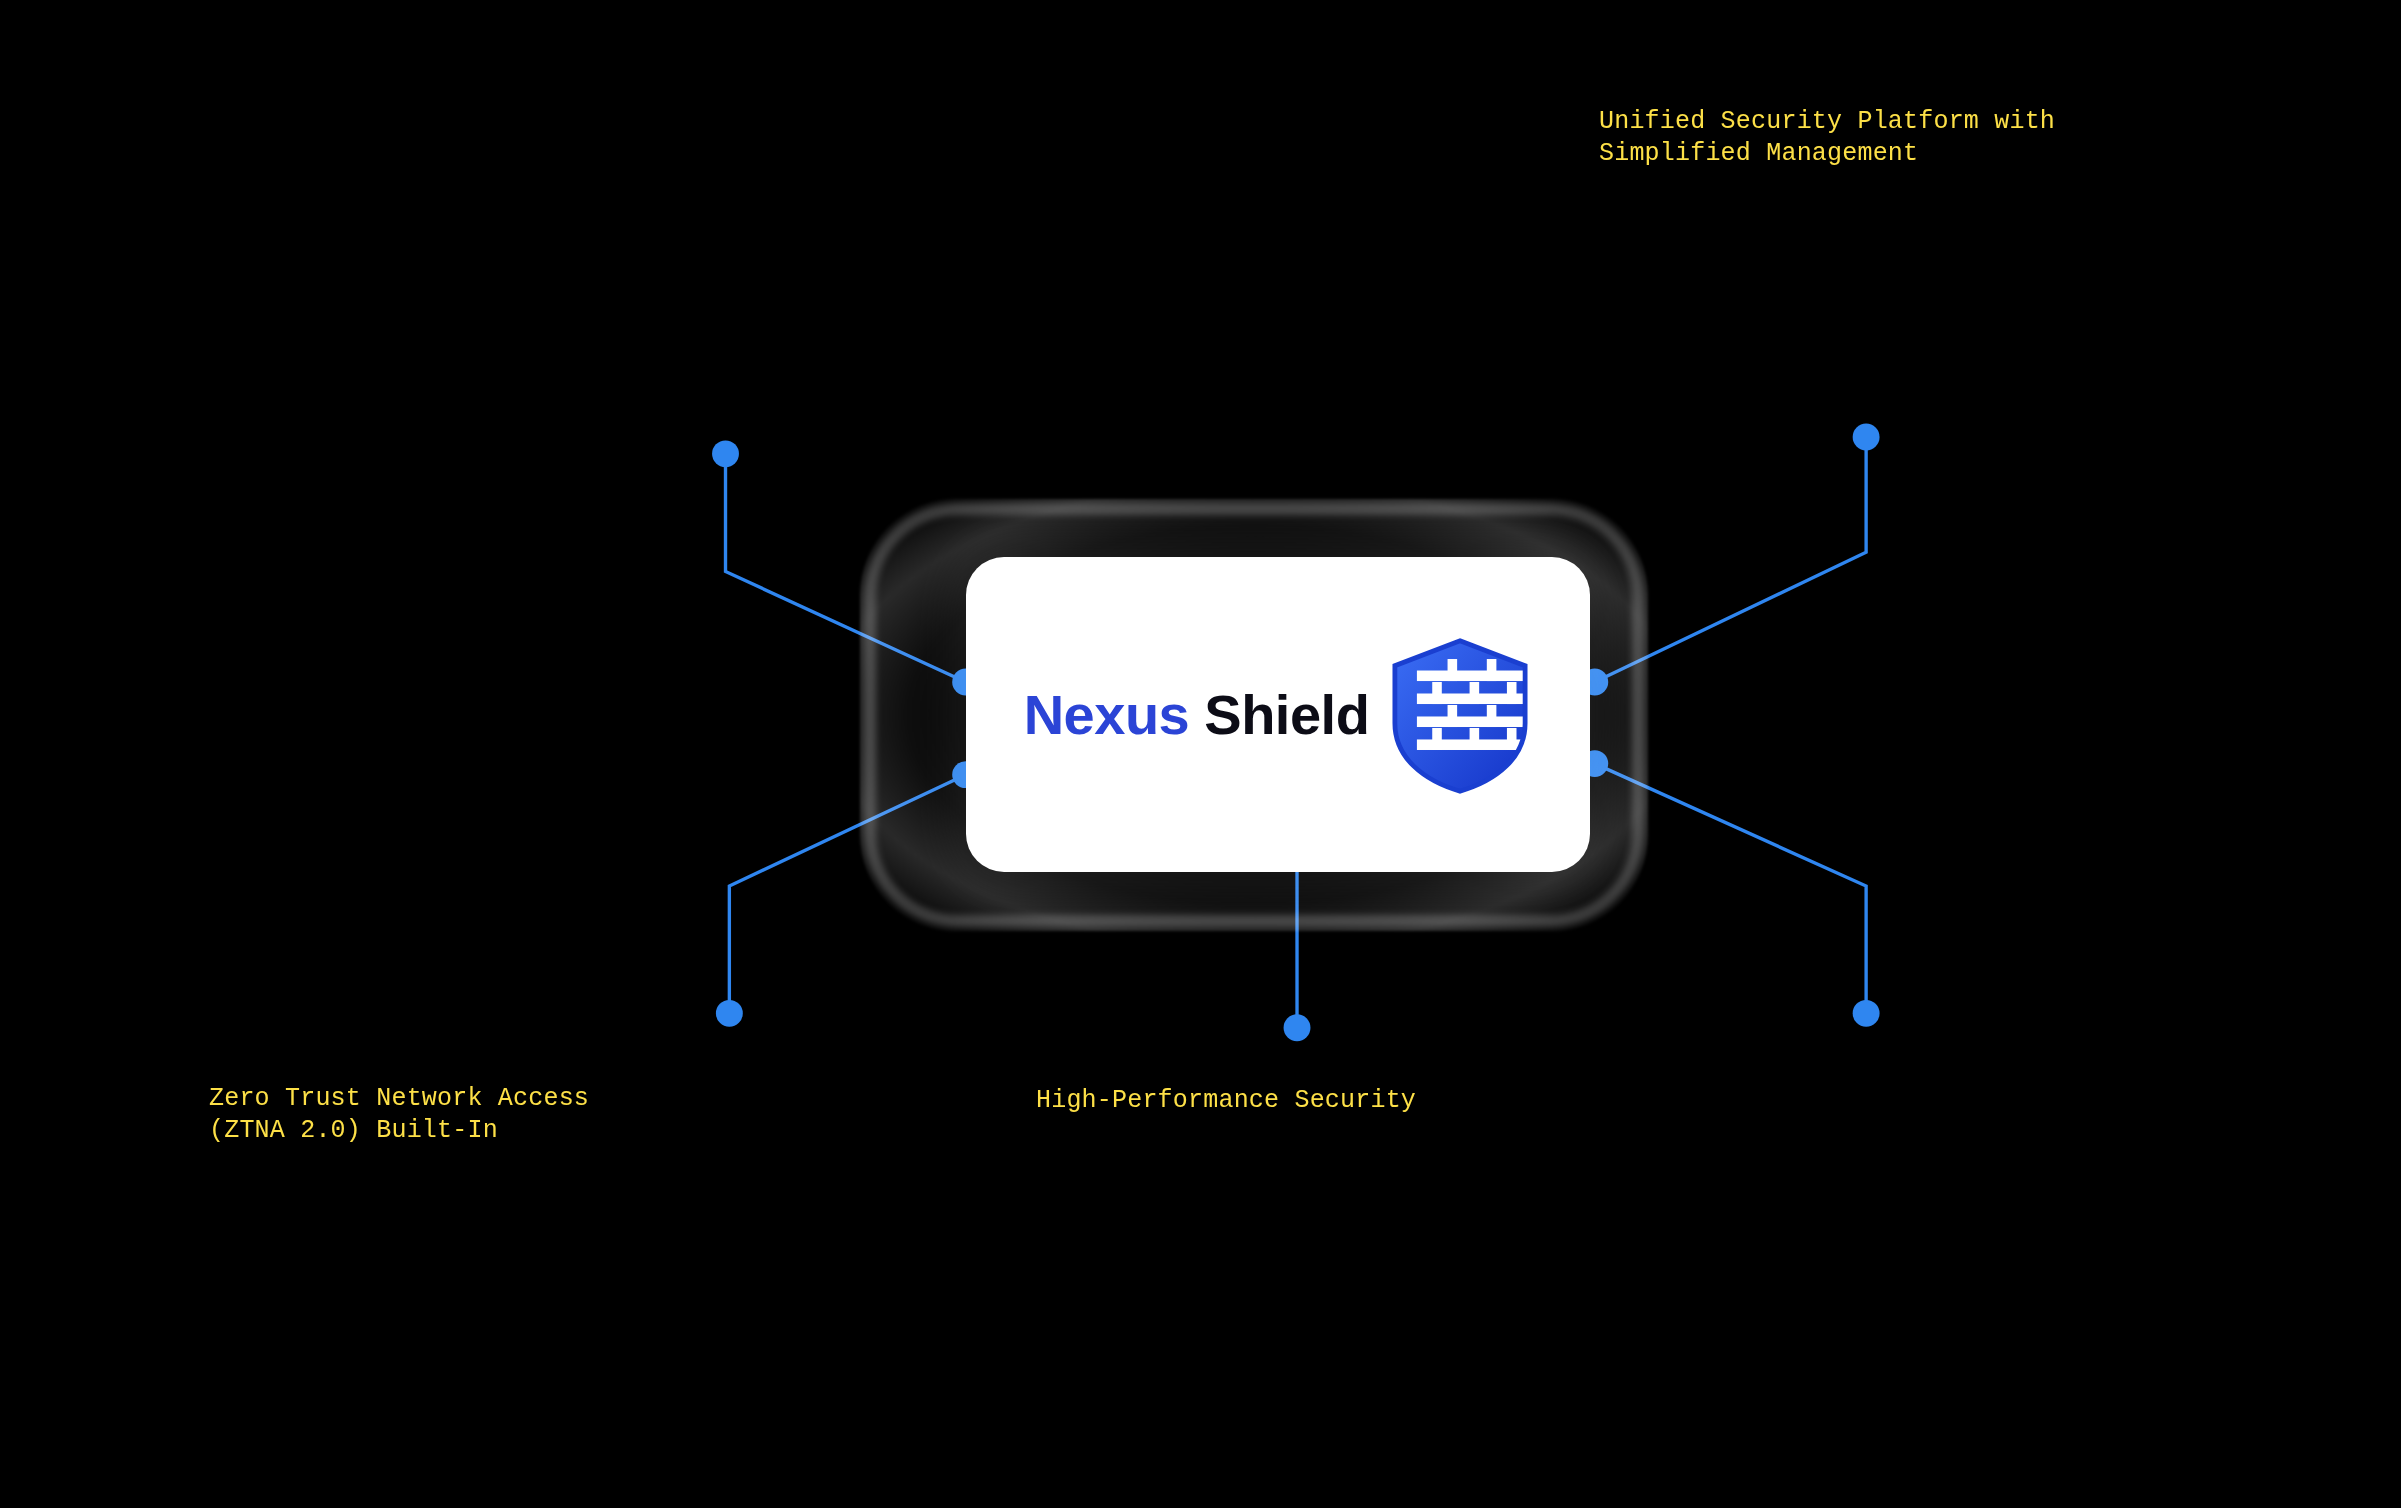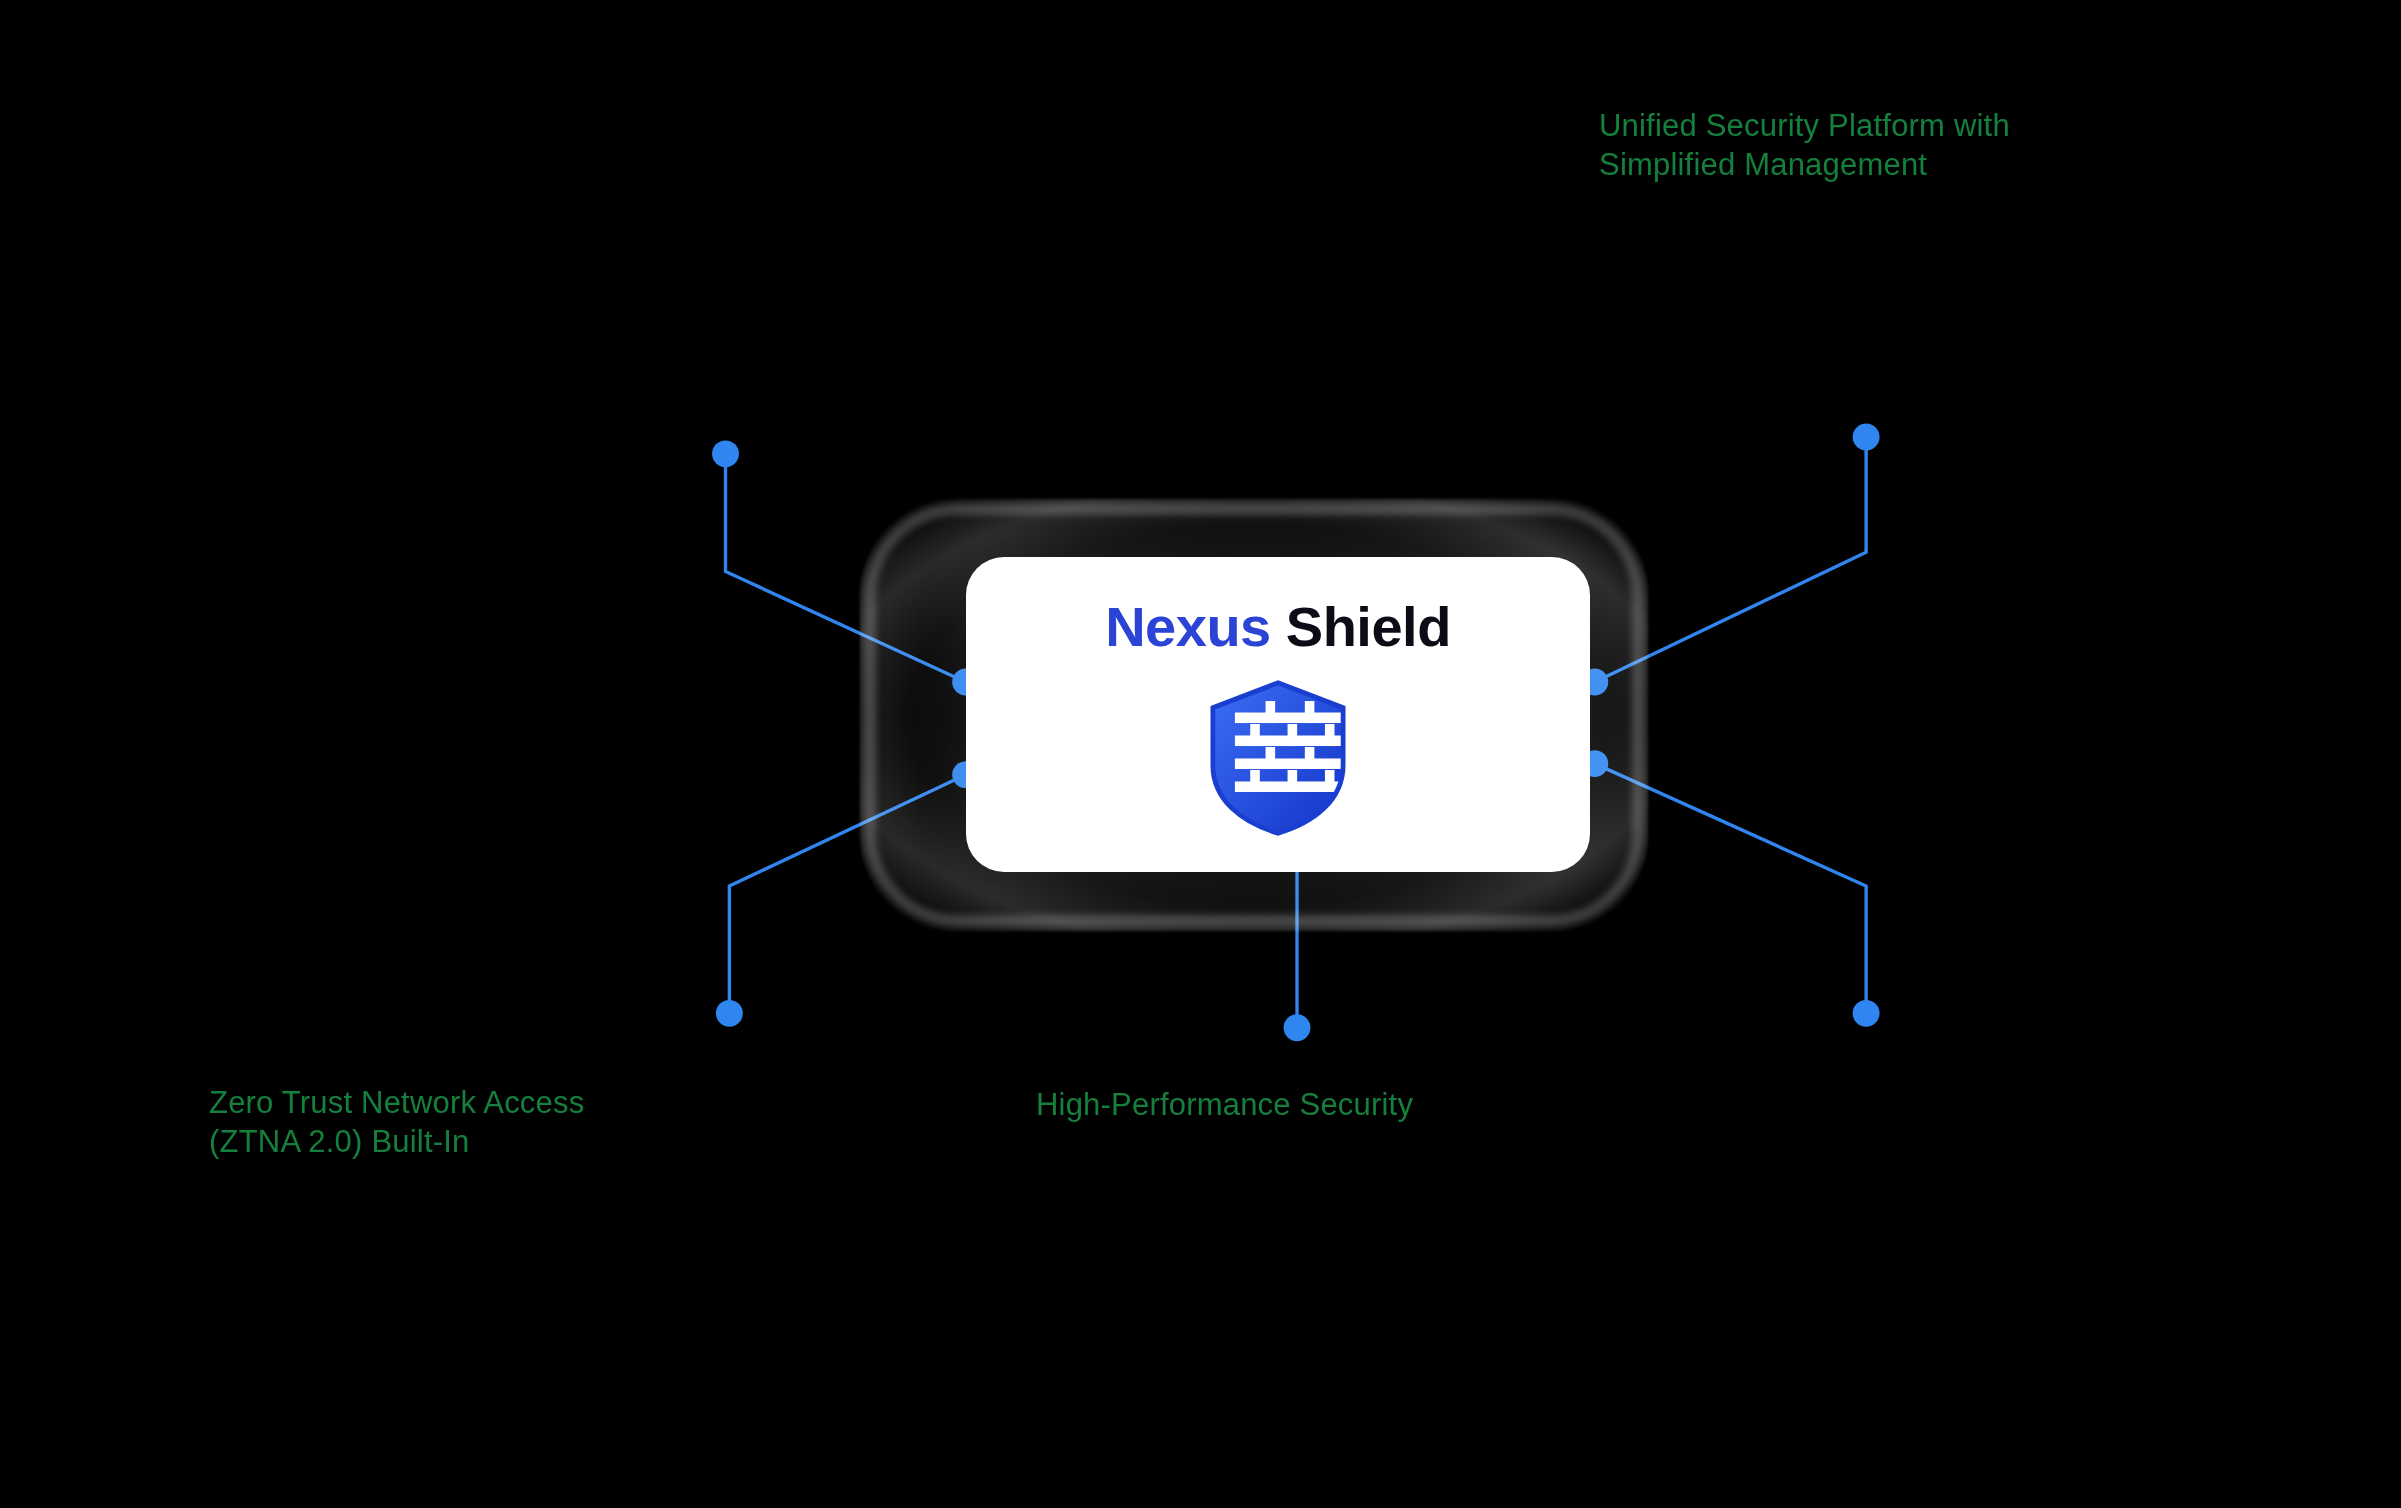--- a/index.html
+++ b/index.html
@@ -59,21 +59,20 @@
     top: 557px;
     width: 624px;
     height: 315px;
     background: #ffffff;
     border-radius: 38px;
     display: flex;
     align-items: center;
     justify-content: center;
     gap: 19px;
     box-shadow: 0 0 58px 4.8px rgba(255,255,255,0.10);
-    flex-direction: column;
   }
 
   #logo-wordmark {
     font-size: 56px;
     letter-spacing: -0.5px;
     white-space: nowrap;
     font-family: "Liberation Sans", sans-serif;
   }
   #logo-wordmark .word-nexus {
     color: #2b44d6;
@@ -88,24 +87,24 @@
     width: 144px;
     height: 158px;
     flex: 0 0 auto;
     position: relative;
     top: 1.9px;
   }
 
   
   .label {
     position: absolute;
-    color: #15803d;
-    font-size: 31px;
+    color: #fde047;
+    font-size: 25px;
     line-height: 1.26;
-    font-family: Liberation Sans, sans-serif;
+    font-family: Liberation Mono, monospace;
     white-space: pre-line;
     letter-spacing: 0.2px;
   }
 
   #label-ai          { left: 255px;  top: 144px;  }
   #label-unified     { left: 1599px; top: 106px;  }
   #label-ztna        { left: 209px;  top: 1083px; }
   #label-highperf    { left: 1036px; top: 1085px; }
   #label-visibility  { left: 1748px; top: 1083px; }
 

